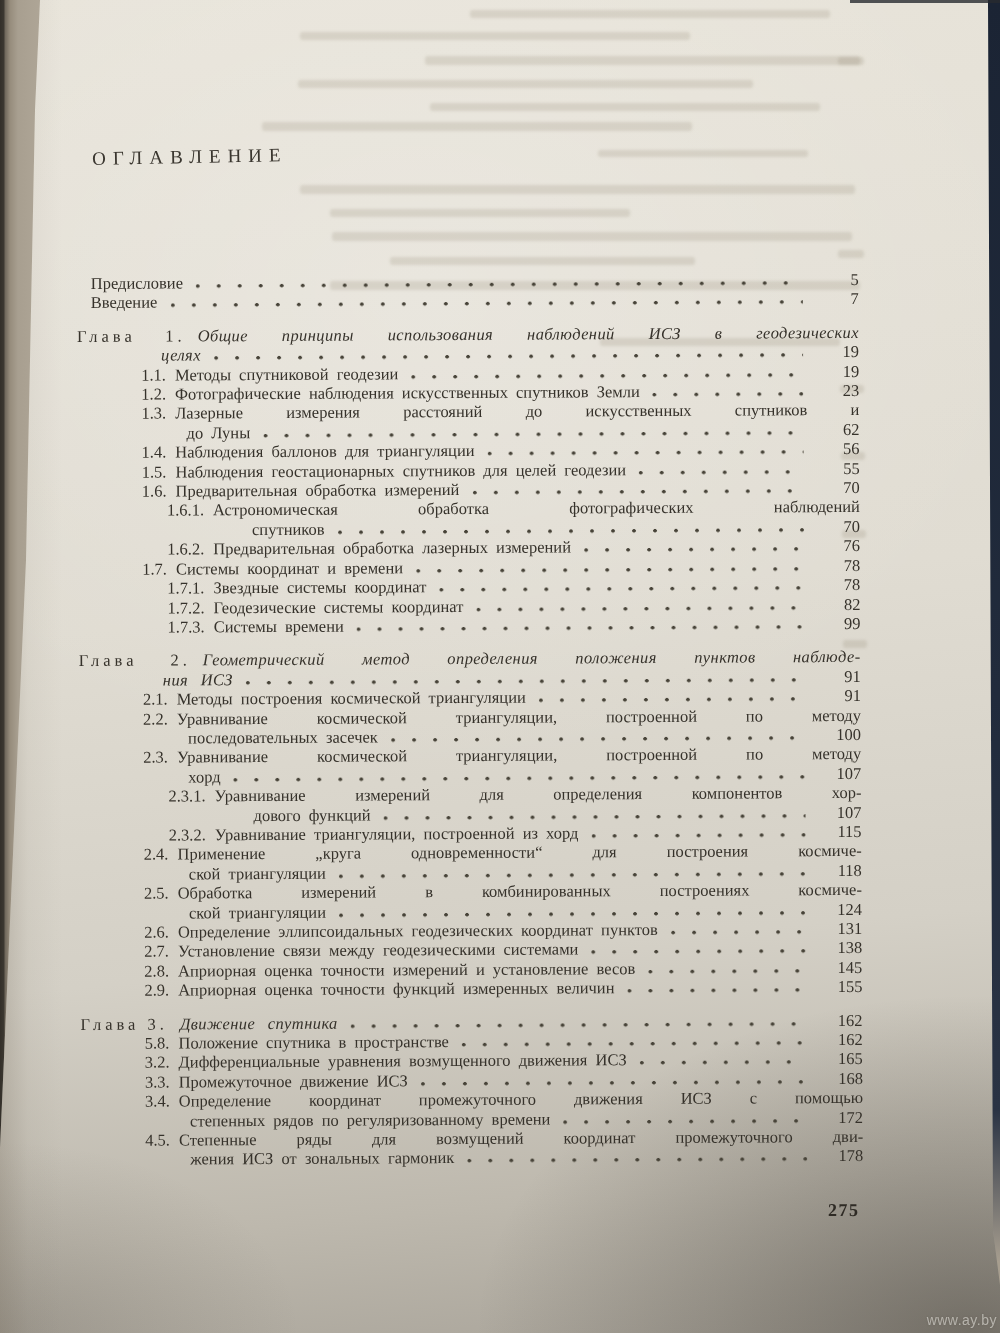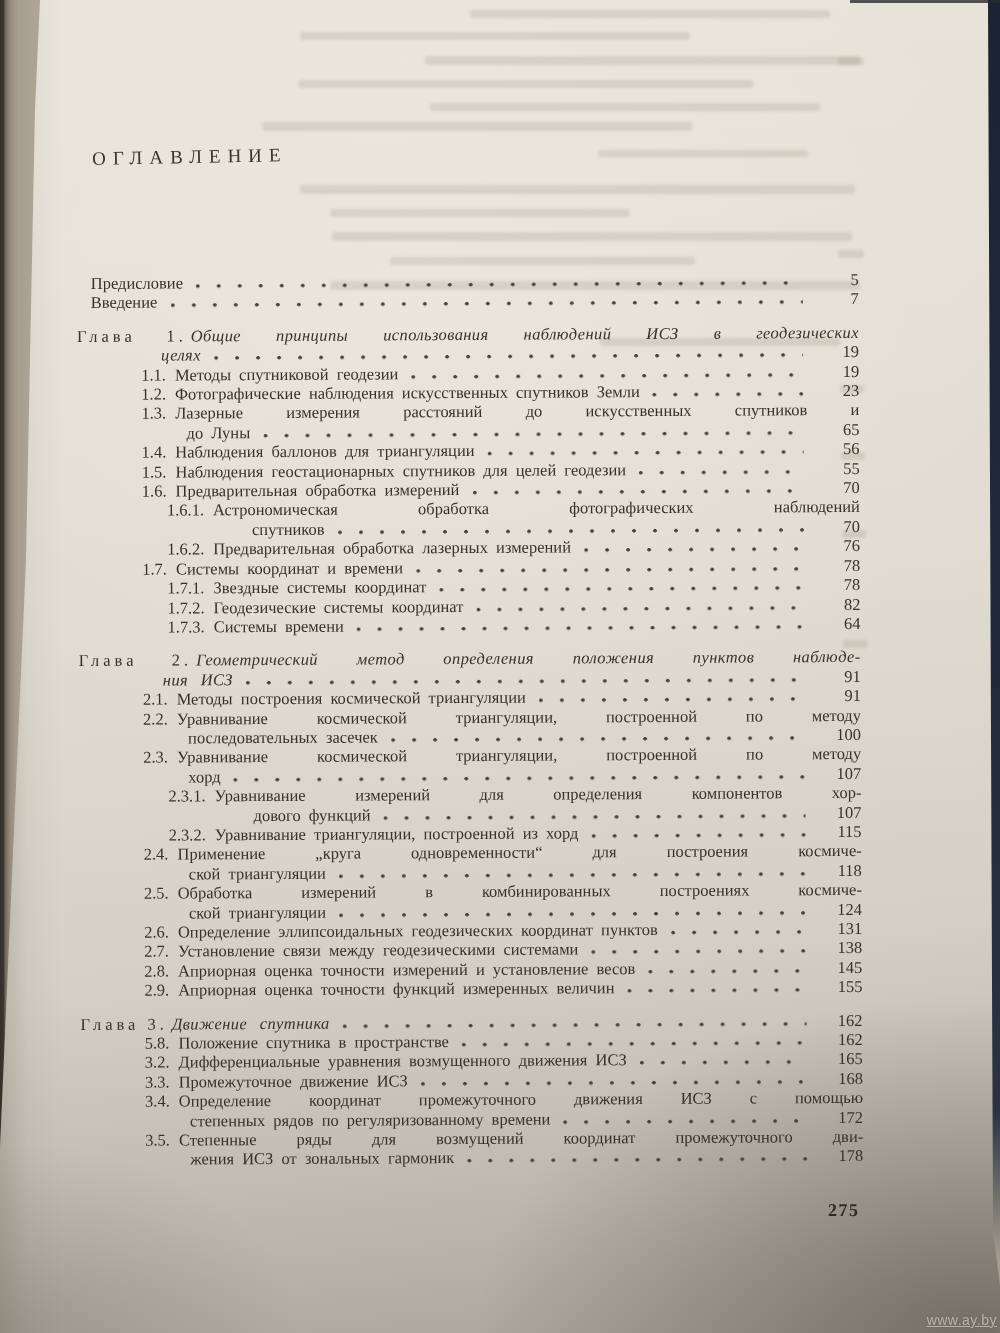--- a/index.html
+++ b/index.html
@@ -48,42 +48,41 @@
     margin:0 0 104px 16px;font-size:19px;font-weight:400;
     letter-spacing:7px;color:#3a362f;transform:rotate(-0.8deg);
     transform-origin:0 0;
   }
   .entry{margin:0;}
   .entry.chapter{margin-top:14px;}
   .line{line-height:19.4px;}
   .line.fill{text-align:justify;text-align-last:justify;}
   .line.pgline{display:flex;align-items:baseline;}
   .num{margin-right:9px;}
-  .chnum{letter-spacing:4px;margin-right:4px;font-style:normal;}
+  .chnum{letter-spacing:4px;margin-right:12px;font-style:normal;}
   .txt{word-spacing:4px;}
   .itl{font-style:italic;word-spacing:8px;letter-spacing:0.4px;}
   .pgline .txt{flex:0 0 auto;}
   .leader{
     flex:1 1 30px;height:19.4px;margin:0 12px 0 13px;align-self:center;
     background-image:radial-gradient(circle at 2px 13px,#474338 1.5px,rgba(0,0,0,0) 2.1px);
     background-size:21px 19.4px;background-repeat:repeat-x;
     min-width:16px;
   }
   .pg{flex:0 0 auto;min-width:44px;text-align:right;}
   .footer-num{
     position:absolute;left:828px;top:1200px;z-index:4;
     font-size:18px;font-weight:700;letter-spacing:1.5px;color:#2f2b25;
     transform:rotate(-0.3deg);
   }
   .watermark{
     position:absolute;right:3px;bottom:5px;z-index:7;
     font-family:"Liberation Sans", sans-serif;font-size:14px;
     color:rgba(242,240,235,0.55);letter-spacing:0.5px;
     text-shadow:0 0 2px rgba(80,75,65,0.4);
-    text-decoration:underline;
   }
 </style>
 </head>
 <body>
 
 <div class="cover-left"></div>
 <div class="cover-right"></div>
 
 <div class="page">
   <div id="ghosts">
@@ -146,21 +145,21 @@
             <span class="txt">Фотографические наблюдения искусственных спутников Земли</span>
             <span class="leader"></span>
             <span class="pg">23</span>
           </div>
         </div>
         <div class="entry">
           <div class="line fill" style="padding-left: 64px;"><span class="num">1.3.</span><span class="txt">Лазерные измерения расстояний до искусственных спутников и</span></div>
           <div class="line pgline" style="padding-left: 109px;">
             <span class="txt">до Луны</span>
             <span class="leader"></span>
-            <span class="pg">65</span>
+            <span class="pg">62</span>
           </div>
         </div>
         <div class="entry">
           <div class="line pgline" style="padding-left: 64px;">
             <span class="num">1.4.</span>
             <span class="txt">Наблюдения баллонов для триангуляции</span>
             <span class="leader"></span>
             <span class="pg">56</span>
           </div>
         </div>
@@ -218,21 +217,21 @@
             <span class="txt">Геодезические системы координат</span>
             <span class="leader"></span>
             <span class="pg">82</span>
           </div>
         </div>
         <div class="entry">
           <div class="line pgline" style="padding-left: 89px;">
             <span class="num">1.7.3.</span>
             <span class="txt">Системы времени</span>
             <span class="leader"></span>
-            <span class="pg">64</span>
+            <span class="pg">99</span>
           </div>
         </div>
         <div class="entry chapter">
           <div class="line fill" style="padding-left: 0px;"><span class="num chnum">Глава 2.</span><span class="txt itl">Геометрический метод определения положения пунктов наблюде-</span></div>
           <div class="line pgline" style="padding-left: 84px;">
             <span class="txt itl">ния ИСЗ</span>
             <span class="leader"></span>
             <span class="pg">91</span>
           </div>
         </div>
@@ -358,21 +357,21 @@
         </div>
         <div class="entry">
           <div class="line fill" style="padding-left: 64px;"><span class="num">3.4.</span><span class="txt">Определение координат промежуточного движения ИСЗ с помощью</span></div>
           <div class="line pgline" style="padding-left: 109px;">
             <span class="txt">степенных рядов по регуляризованному времени</span>
             <span class="leader"></span>
             <span class="pg">172</span>
           </div>
         </div>
         <div class="entry">
-          <div class="line fill" style="padding-left: 64px;"><span class="num">3.5.</span><span class="txt">Степенные ряды для возмущений координат промежуточного дви-</span></div>
+          <div class="line fill" style="padding-left: 64px;"><span class="num">4.5.</span><span class="txt">Степенные ряды для возмущений координат промежуточного дви-</span></div>
           <div class="line pgline" style="padding-left: 109px;">
             <span class="txt">жения ИСЗ от зональных гармоник</span>
             <span class="leader"></span>
             <span class="pg">178</span>
           </div>
         </div>
       </div>
   </div>
   <div class="footer-num">275</div>
 </div>

